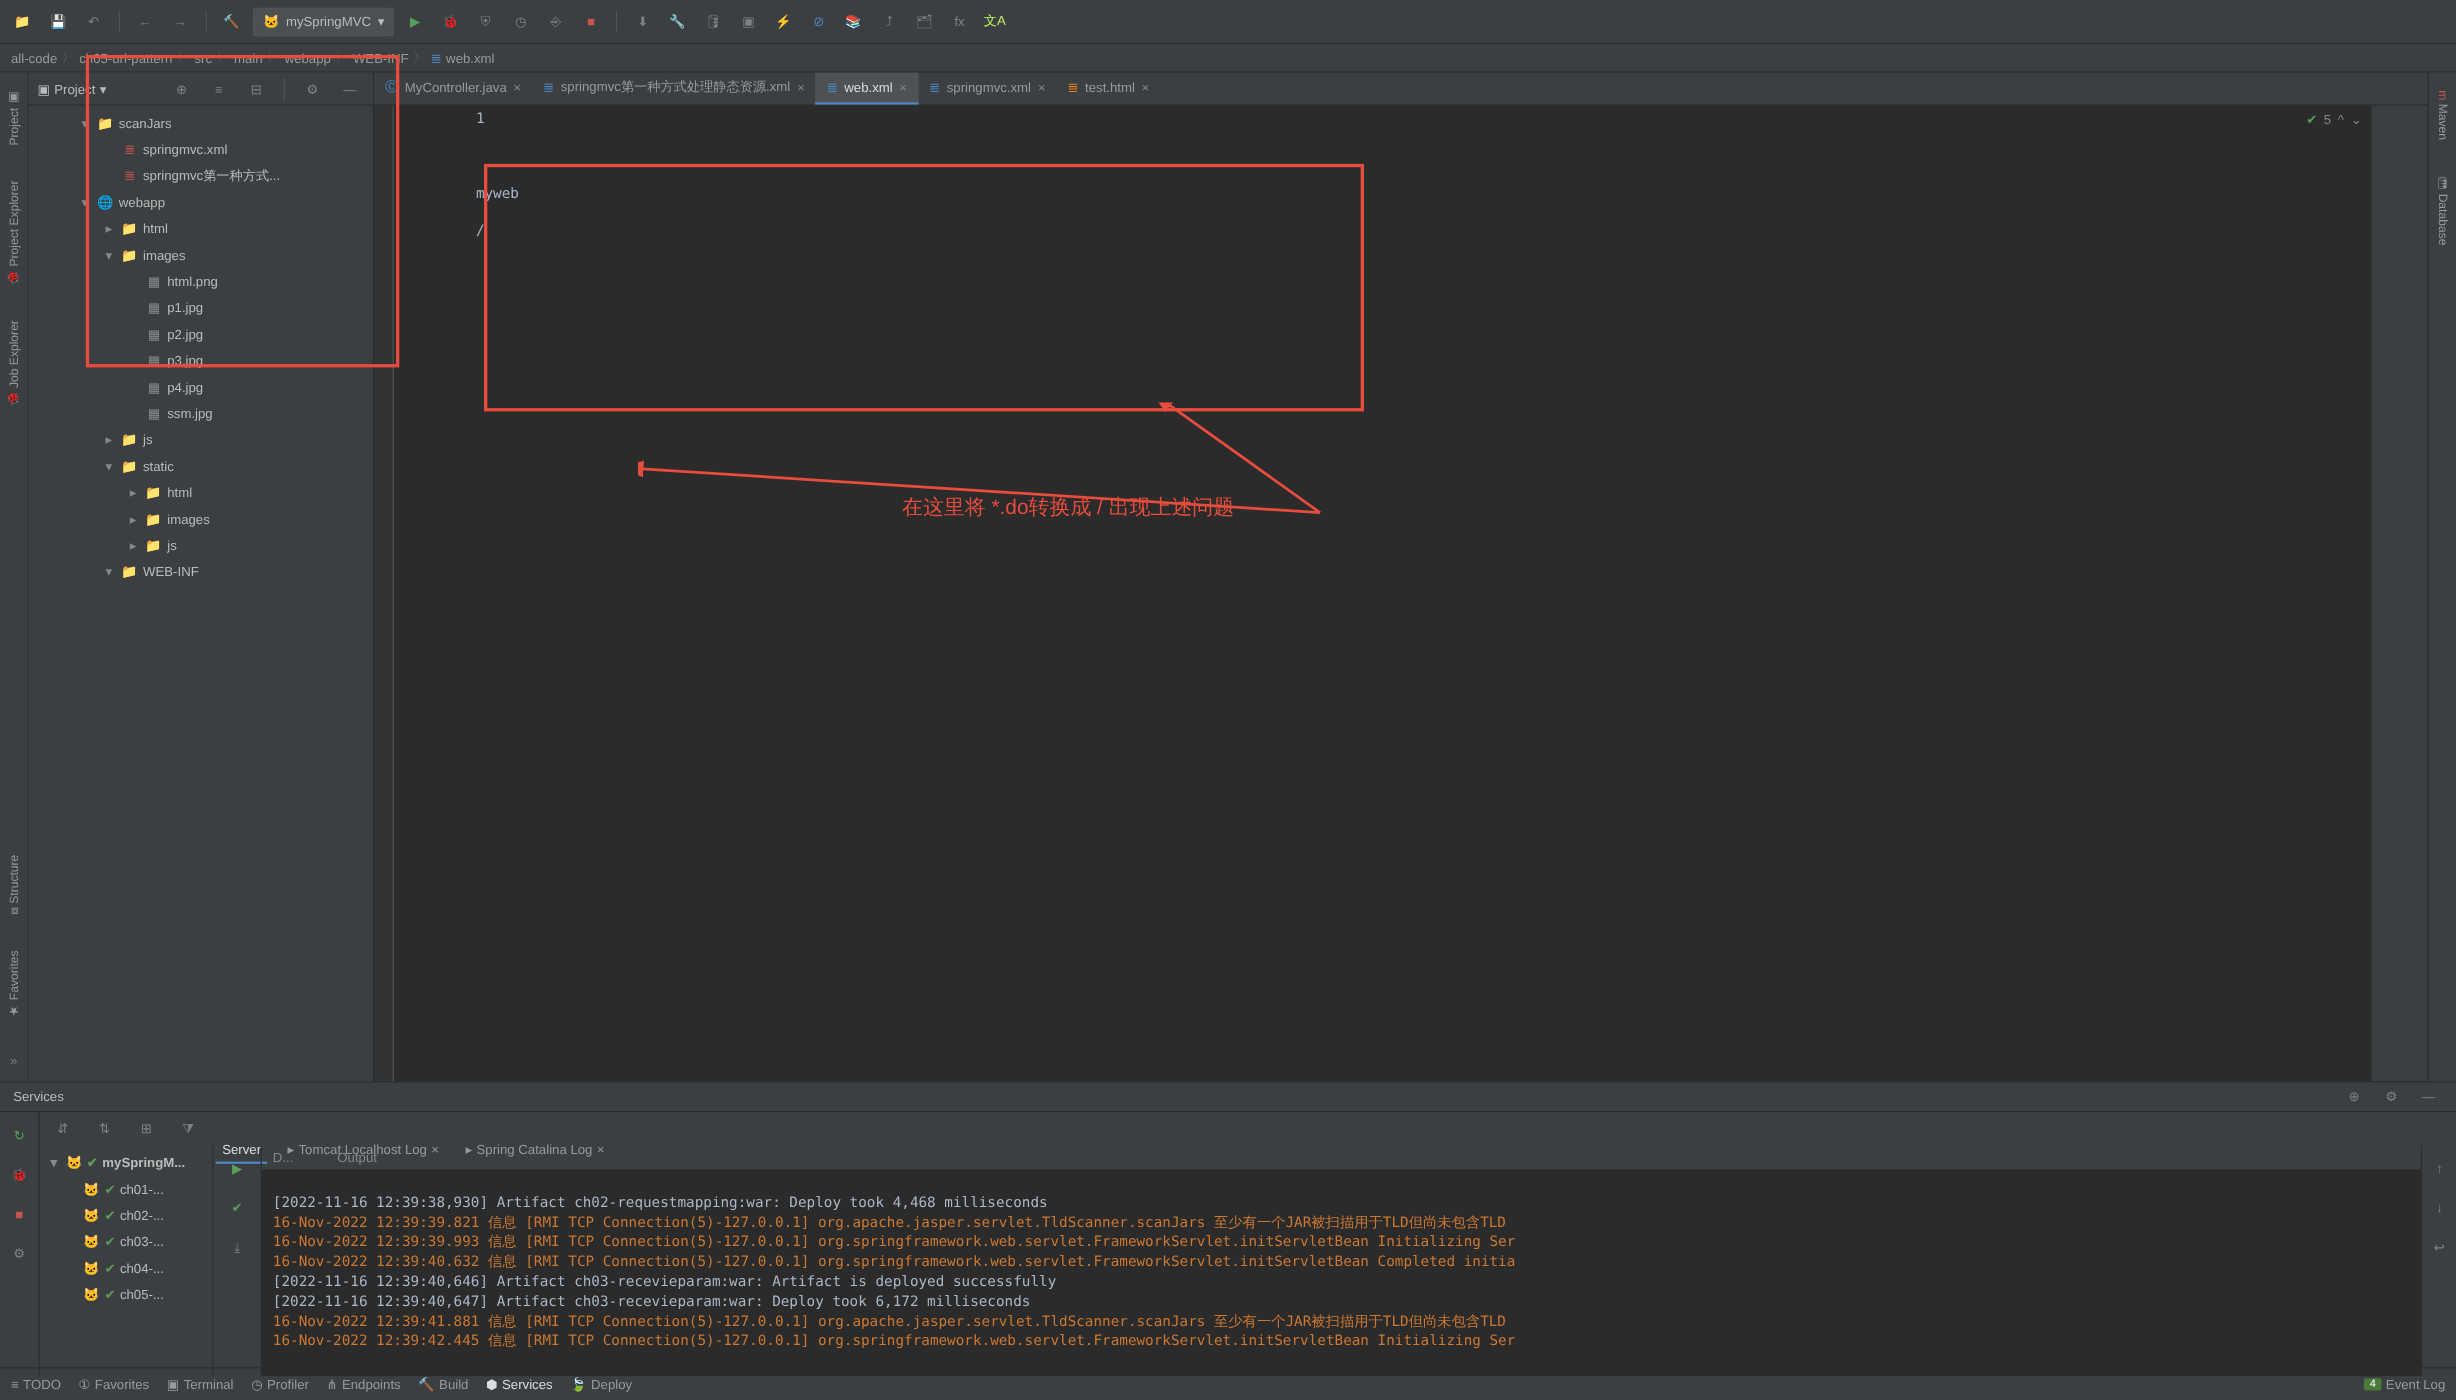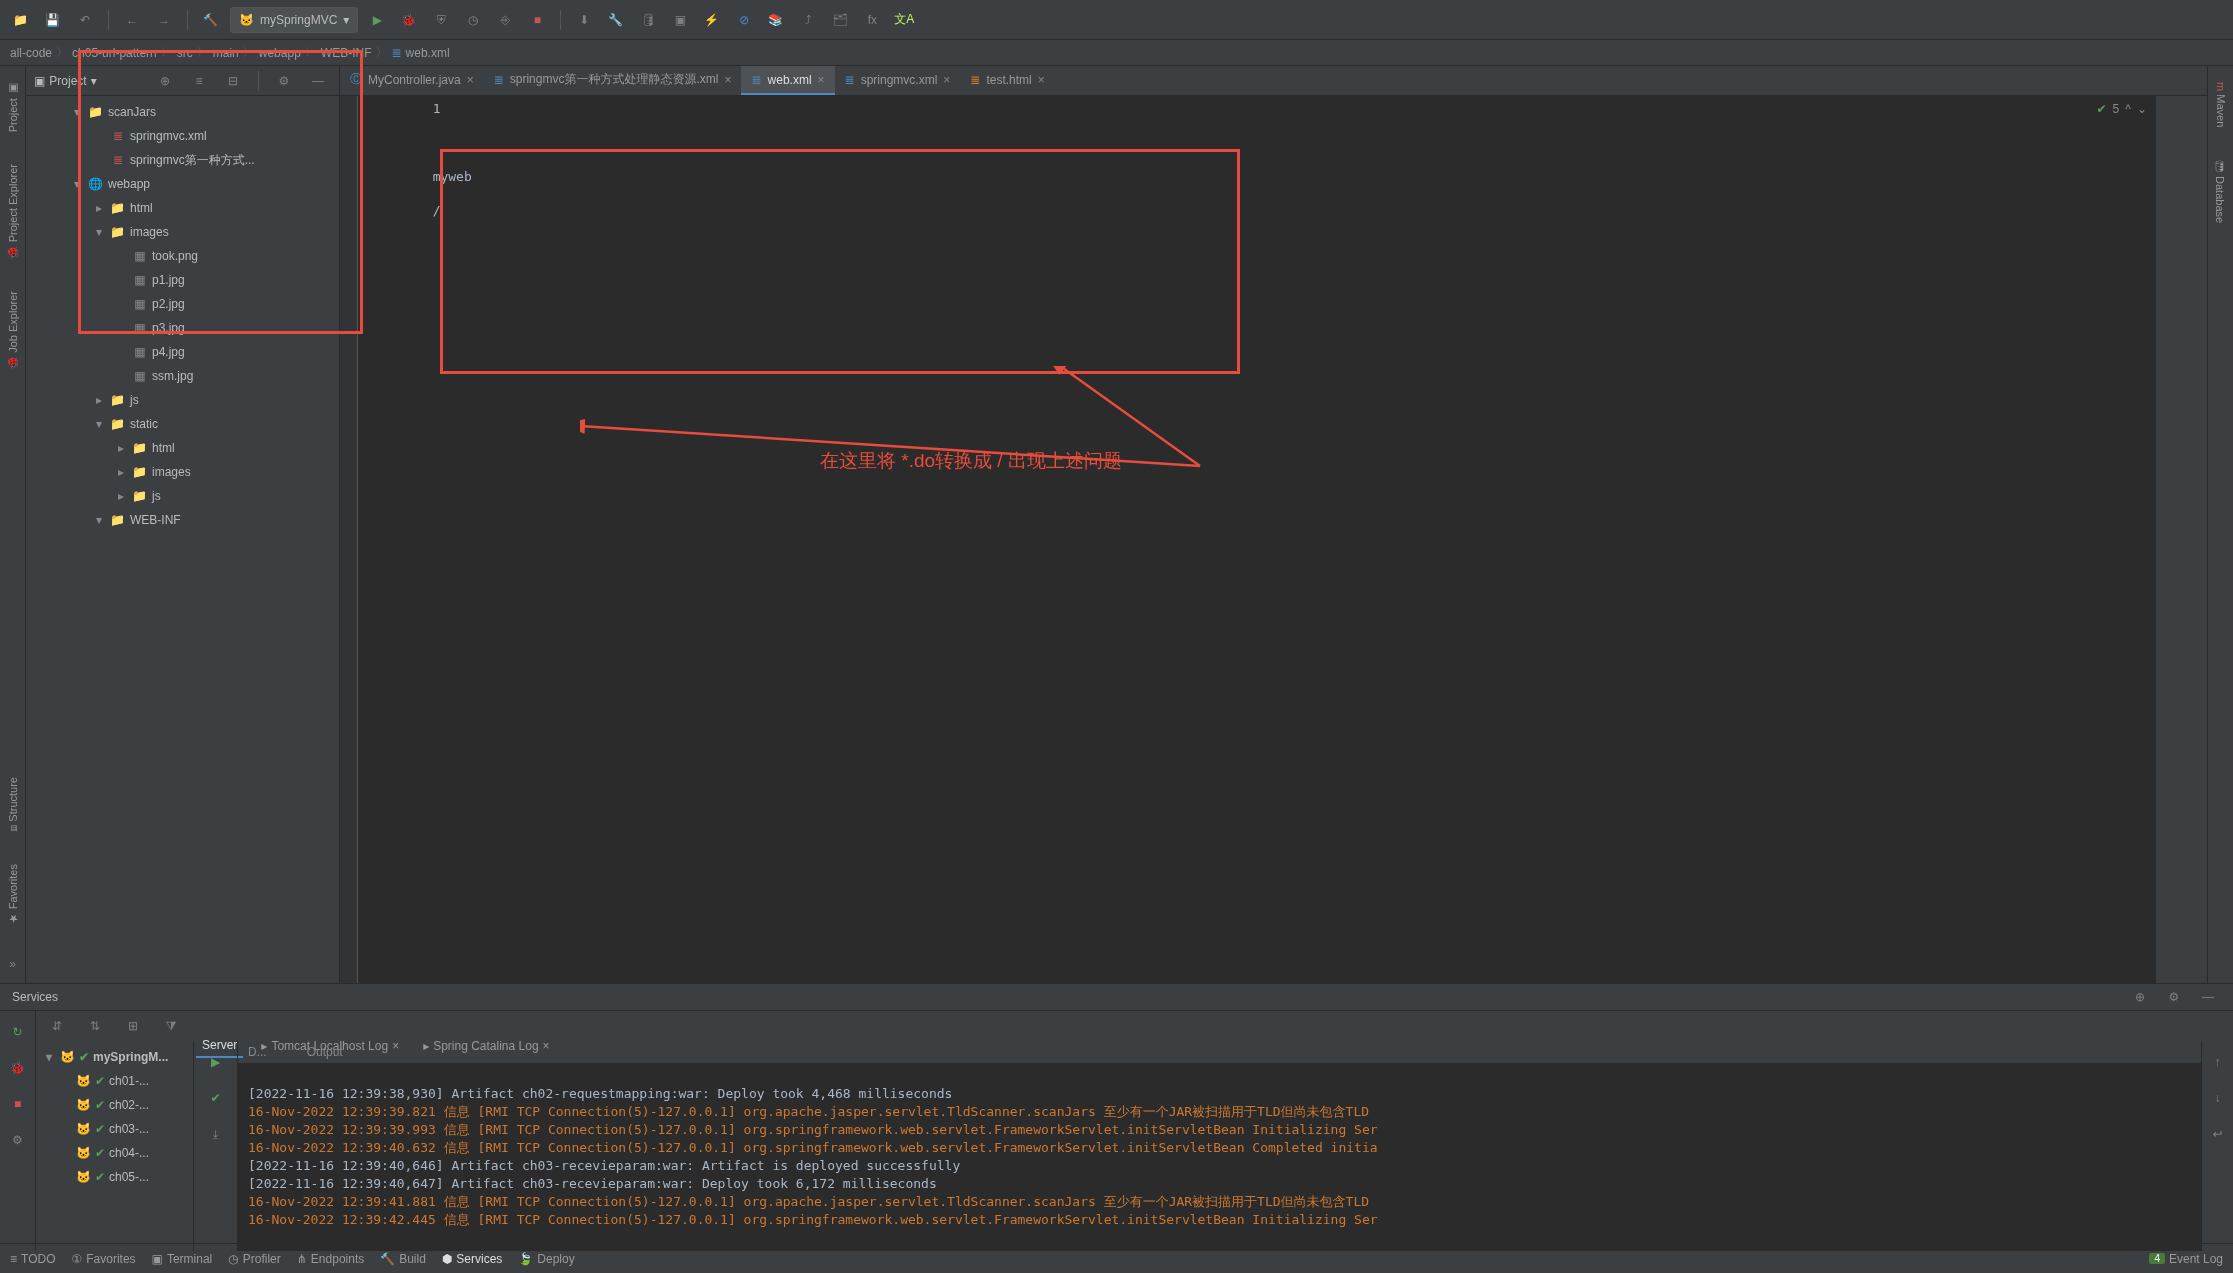--- a/index.html
+++ b/index.html
@@ -285,21 +285,20 @@
 }
 .sp-tabs {
   height: 30px;
   display: flex;
   align-items: center;
   padding: 0 8px;
   gap: 12px;
 }
 .sp-tab {
   display: flex;
-  align-items: center;
   gap: 4px;
   color: #999;
   padding: 4px 6px;
   margin-top: 39px;
 }
 .sp-tab.active { border-bottom: 2px solid #4a88c7; color: #ddd; }
 .sp-output-header {
   display: flex;
   padding: 4px 10px;
   gap: 40px;
@@ -454,21 +453,21 @@
           <span>html</span>
         </div>
         <div class="tree-item" style="padding-left: 66px;">
           <span class="tree-arrow">▾</span>
           <span class="tree-icon" style="color:#8a8a8a">📁</span>
           <span>images</span>
         </div>
         <div class="tree-item" style="padding-left: 88px;">
           <span class="tree-arrow"></span>
           <span class="tree-icon" style="color:#8a8a8a">▦</span>
-          <span>took.png</span>
+          <span>html.png</span>
         </div>
         <div class="tree-item" style="padding-left: 88px;">
           <span class="tree-arrow"></span>
           <span class="tree-icon" style="color:#8a8a8a">▦</span>
           <span>p1.jpg</span>
         </div>
         <div class="tree-item" style="padding-left: 88px;">
           <span class="tree-arrow"></span>
           <span class="tree-icon" style="color:#8a8a8a">▦</span>
           <span>p2.jpg</span>

